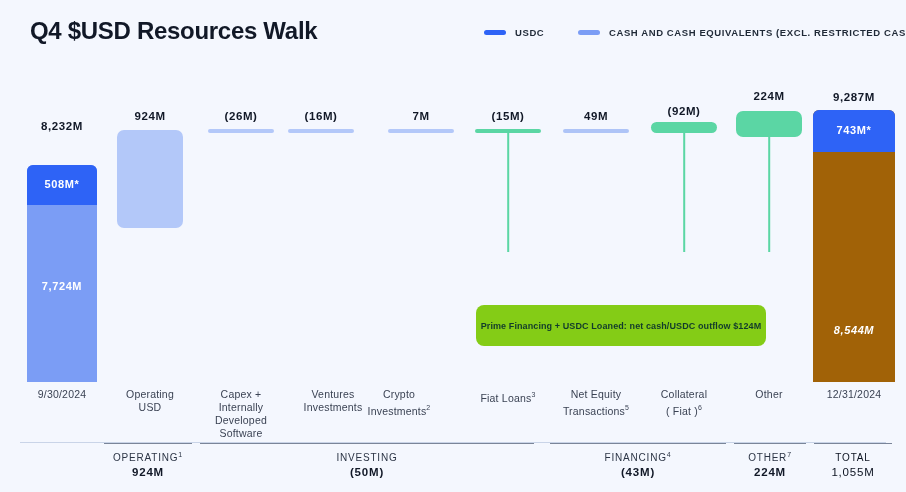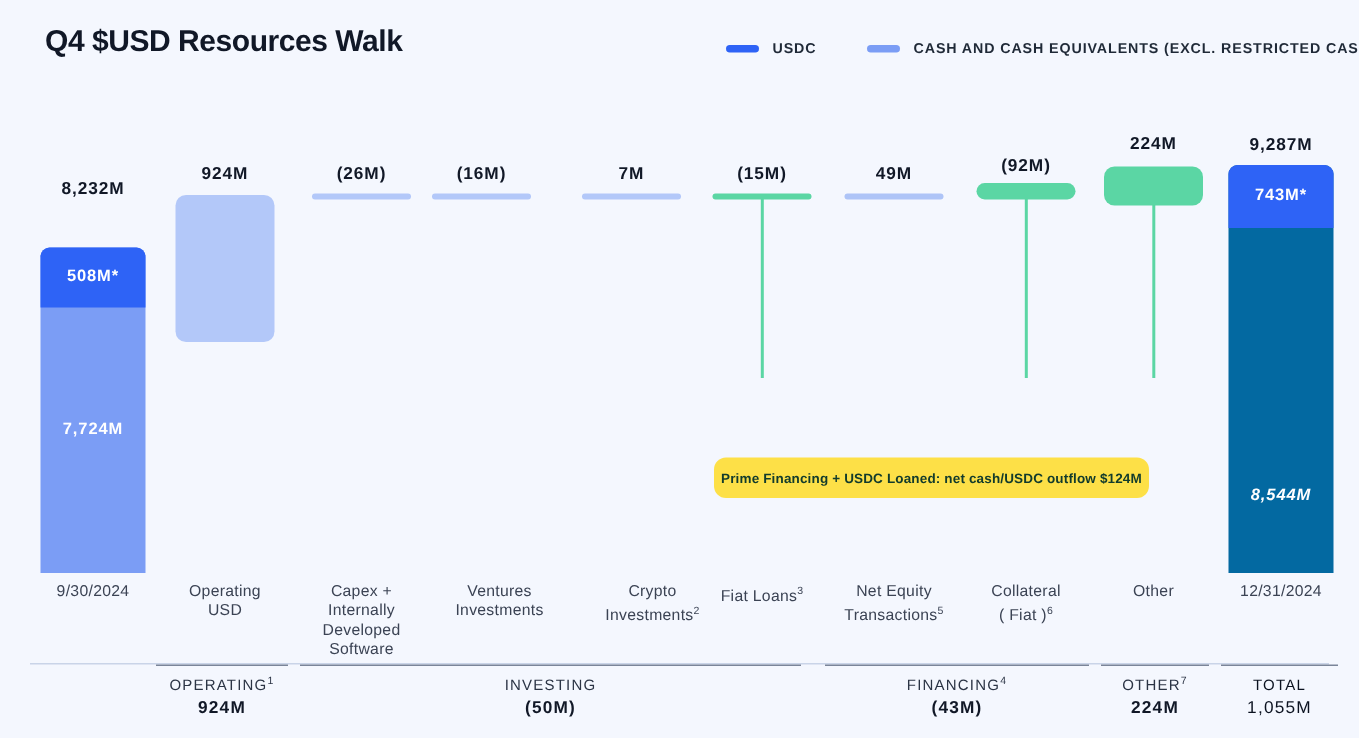--- a/index.html
+++ b/index.html
@@ -7,21 +7,21 @@
     width: 906px; height: 492px;
     background: #F4F7FE;
     font-family: "Liberation Sans", sans-serif;
     overflow: hidden;
   }
   #root { position: relative; width: 906px; height: 492px; }
 
   
   .title {
     position: absolute; left: 30px; top: 17px;
-    font-size: 20px; font-weight: bold; letter-spacing: -0.3px;
+    font-size: 24px; font-weight: bold; letter-spacing: -0.3px;
     color: #111827;
   }
   .legend { position: absolute; top: 27px; display: flex; align-items: center; gap: 9px; }
   .legend.l1 { left: 484px; }
   .legend.l2 { left: 578px; }
   .swatch { width: 22px; height: 5px; border-radius: 3px; }
   .legend-label {
     font-size: 9.5px; font-weight: bold; color: #1F2937;
     letter-spacing: 0.6px; white-space: nowrap;
   }
@@ -152,27 +152,27 @@
       <div class="connector" style="top:70px;height:122px;background:#5BD6A4;"></div>
       <div class="bar" style="top:62px;width:66px;height:11px;border-radius:6px;background:#5BD6A4;"></div>
     </div>
 
     <div class="col" style="left:728px;width:82px;">
       <div class="vlabel" style="top:30px;">224M</div>
       <div class="connector" style="top:74px;height:118px;background:#5BD6A4;"></div>
       <div class="bar" style="top:51px;width:66px;height:26px;border-radius:7px;background:#5BD6A4;"></div>
     </div>
 
-    <div class="banner" style="left:476px;top:245px;width:290px;height:27px;background:#fde047;">
+    <div class="banner" style="left:476px;top:245px;width:290px;height:41px;background:#84cc16;">
       <span class="banner-text">Prime Financing + USDC Loaned: net cash/USDC outflow $124M</span>
     </div>
 
     <div class="col" style="left:810px;width:88px;">
       <div class="vlabel" style="top:31px;">9,287M</div>
-      <div class="bar" style="top:50px;width:70px;height:272px;border-radius:6px 6px 0 0;background:#0369a1;">
+      <div class="bar" style="top:50px;width:82px;height:272px;border-radius:6px 6px 0 0;background:#a16207;">
         <div class="seg" style="top:0;height:42px;background:#2E63F6;border-radius:6px 6px 0 0;">
           <div class="seg-text" style="top:14px;">743M*</div>
         </div>
         <div class="seg" style="top:42px;bottom:0;font-style:italic;">
           <div class="seg-text" style="top:172px;">8,544M</div>
         </div>
       </div>
     </div>
 
   </div>
@@ -193,21 +193,21 @@
       <span>Internally</span><br>
       <span>Developed</span><br>
       <span>Software</span>
     </div>
 
     <div class="xlabel" style="left:288px;width:90px;">
       <span>Ventures</span><br>
       <span>Investments</span>
     </div>
 
-    <div class="xlabel" style="left:392px;width:86px;">
+    <div class="xlabel" style="left:356px;width:86px;">
       <span>Crypto</span><br>
       <span>Investments</span><sup>2</sup>
     </div>
 
     <div class="xlabel" style="left:464px;width:88px;">
       <span>Fiat Loans</span><sup>3</sup>
     </div>
 
     <div class="xlabel" style="left:552px;width:88px;">
       <span>Net Equity</span><br>

